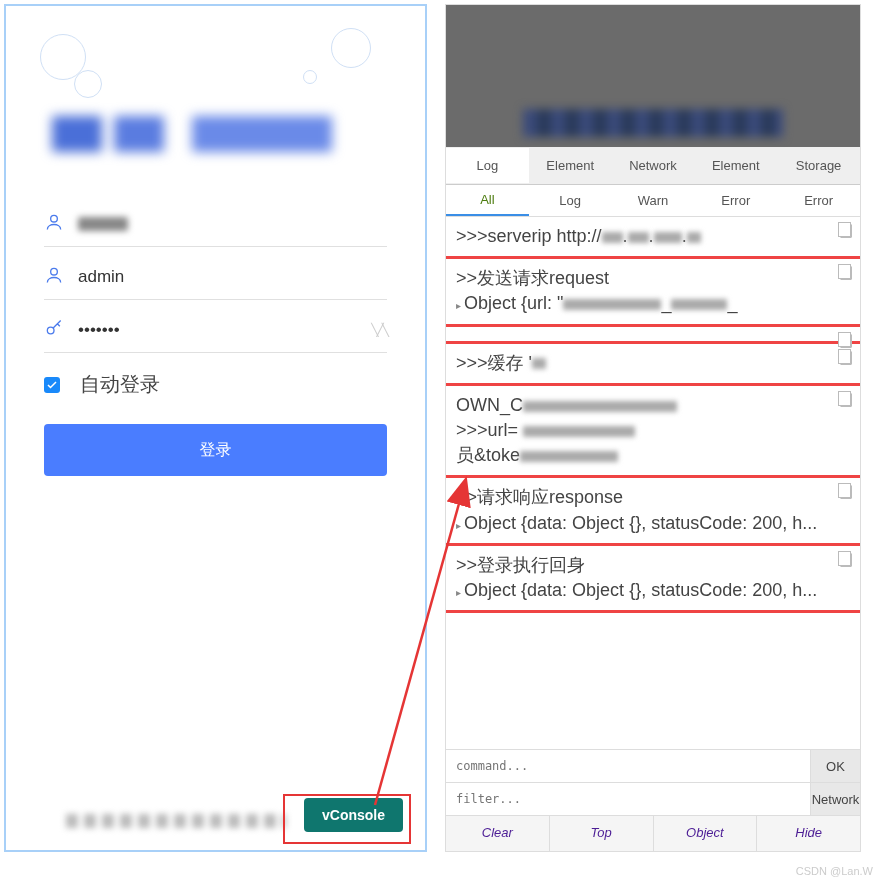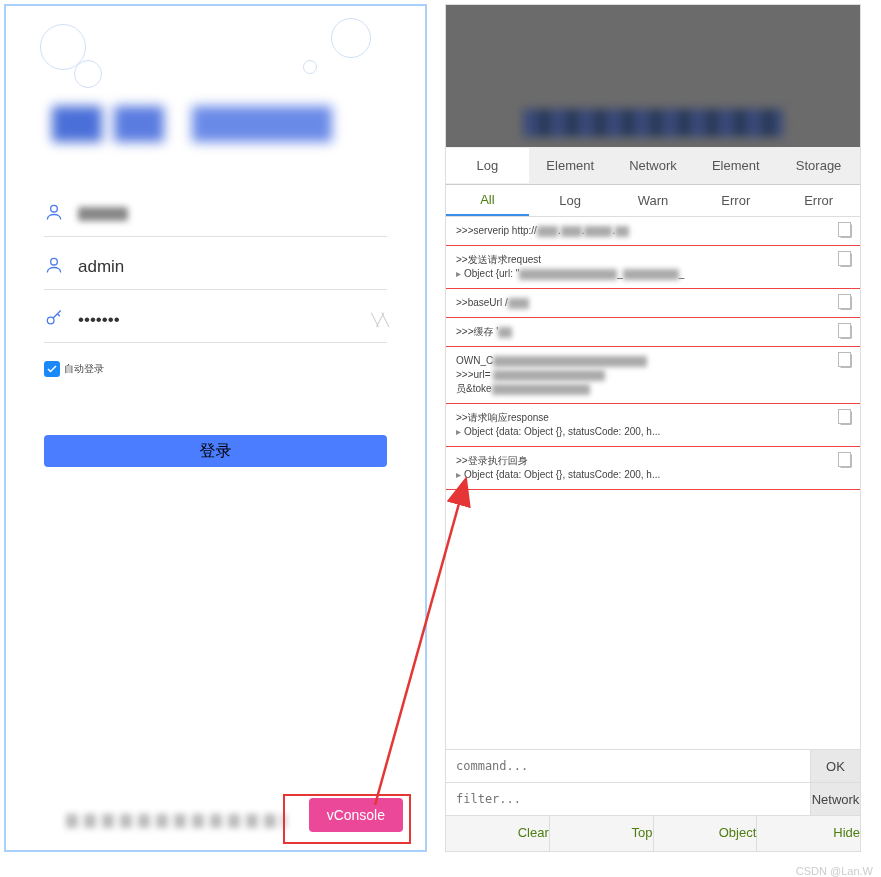--- a/index.html
+++ b/index.html
@@ -9,21 +9,21 @@
   width: 881px;
   height: 877px;
   position: relative;
 }
 .container { display: flex; gap: 18px; padding: 4px; }
 .panel-left {
   width: 423px; height: 848px;
   border: 2px solid #a8d0f8;
   background: #fff;
   position: relative;
-  padding: 8px 38px 0 38px;
+  padding: 18px 38px 0 38px;
 }
 .login-header {
   height: 170px;
   position: relative;
 }
 .title-blur {
   position: absolute; top: 92px; left: 8px;
   width: 280px; height: 36px;
   filter: blur(6px);
   background: linear-gradient(90deg, #4a6fd8 0%, #4a6fd8 18%, transparent 18%, transparent 22%, #5a7ce0 22%, #5a7ce0 40%, transparent 40%, transparent 50%, #6a8ae8 50%, #6a8ae8 100%);
@@ -40,37 +40,37 @@
   gap: 12px;
 }
 .form-row .icon { color: #4b7bec; width: 22px; flex-shrink: 0; }
 .form-row input {
   border: none; outline: none; font-size: 17px; flex: 1; color: #333;
   background: transparent;
 }
 .eye-icon { color: #ccc; font-size: 12px; letter-spacing: -2px; }
 .blur-val { filter: blur(3px); background: #888; width: 50px; height: 14px; border-radius:2px;}
 .auto-login {
-  display: flex; align-items: center; gap: 4px;
-  margin-top: 18px; font-size: 10px; color: #444;
+  display: flex; align-items: center; gap: 20px;
+  margin-top: 18px; font-size: 20px; color: #444;
 }
 .checkbox {
   width: 16px; height: 16px; background: #1989fa; border-radius: 3px;
   display: flex; align-items: center; justify-content: center;
 }
 .checkbox svg { width: 12px; height: 12px; fill: #fff; }
 .login-btn {
-  width: 100%; height: 32px; margin-top: 58px;
-  background: #4a7dff; color: #000000; border: none; border-radius: 4px;
+  width: 100%; height: 52px; margin-top: 26px;
+  background: #4a7dff; color: #ffffff; border: none; border-radius: 4px;
   font-size: 16px; cursor: pointer;
 }
 .vconsole-btn {
   position: absolute; right: 22px; bottom: 18px;
-  background: #ec4899; color: #fff; border: none;
-  border-radius: 4px; padding: 9px 18px; font-size: 14px; font-weight: 400;
+  background: #0f766e; color: #fff; border: none;
+  border-radius: 4px; padding: 9px 18px; font-size: 14px; font-weight: 700;
   cursor: pointer;
 }
 .vconsole-box {
   position: absolute; right: 14px; bottom: 6px;
   width: 128px; height: 50px; border: 2px solid #e53535;
 }
 .footer-blur {
   position: absolute; bottom: 22px; left: 60px;
   width: 220px; height: 14px; filter: blur(3px);
   background: repeating-linear-gradient(90deg, #bbb 0 12px, transparent 12px 18px);
@@ -105,22 +105,22 @@
   display: flex; background: #fff; border-bottom: 1px solid #ddd;
   height: 32px; align-items: center;
 }
 .tabs-sub > div {
   flex: 1; text-align: center; font-size: 13px; color: #555;
   cursor: pointer; padding: 7px 0;
 }
 .tabs-sub .active { color: #4d7c0f; border-bottom: 2px solid #3a8ee6; }
 .log-list { flex: 1; background: #fff; overflow: auto; }
 .log-item {
-  border-bottom: 1px solid #ef4444;
-  padding: 7px 10px; font-size: 10px; color: #444;
+  border-bottom: 3px solid #ef4444;
+  padding: 7px 10px; font-size: 18px; color: #444;
   position: relative;
   line-height: 1.4;
 }
 .log-item .copy-icon {
   position: absolute; right: 8px; top: 7px;
   width: 12px; height: 14px; border: 1px solid #bbb;
   border-radius: 1px;
 }
 .log-item .copy-icon::before {
   content: ''; position: absolute; top: -3px; left: -3px;
@@ -142,22 +142,22 @@
 }
 .cmd-row button {
   width: 50px; border: none; background: #e8e8e8; font-size: 13px;
   color: #444; cursor: pointer; border-left: 1px solid #ddd;
 }
 .bottom-bar {
   display: flex; background: #f5f5f5; border-top: 1px solid #ddd;
   height: 36px;
 }
 .bottom-bar > div {
-  flex: 1; text-align: right; font-size: 13px; color: #4d7c0f;
-  padding: 9px 0; cursor: pointer; border-right: 1px solid #ddd;
+  flex: 1; text-align: center; font-size: 13px; color: #4c1d95;
+  padding: 9px 0; cursor: pointer; border-right: 1px solid #ddd; font-style: italic;
 }
 .bottom-bar > div:last-child { border-right: none; }
 .arrow-svg { position: absolute; top: 0; left: 0; pointer-events: none; }
 .watermark {
   position: absolute; right: 8px; bottom: 0;
   font-size: 11px; color: #ccc;
 }
 </style>
 </head>
 <body>
@@ -245,21 +245,20 @@
           <div class="copy-icon"></div>
           <div>&gt;&gt;&gt;serverip http://<span class="blur-inline" style="width: 21px;"></span>.<span class="blur-inline" style="width: 21px;"></span>.<span class="blur-inline" style="width: 28px;"></span>.<span class="blur-inline" style="width: 14px;"></span></div>
         </div>
         <div class="log-item">
           <div class="copy-icon"></div>
           <div>&gt;&gt;发送请求request</div>
           <div class="obj-line">Object {url: "<span class="blur-inline" style="width: 98px;"></span>_<span class="blur-inline" style="width: 56px;"></span>_</div>
         </div>
         <div class="log-item">
           <div class="copy-icon"></div>
-          <div>&gt;&gt;baseUrl /<span class="blur-inline" style="width: 21px;"></span></div>
         </div>
         <div class="log-item">
           <div class="copy-icon"></div>
           <div>&gt;&gt;&gt;缓存 '<span class="blur-inline" style="width: 14px;"></span></div>
         </div>
         <div class="log-item">
           <div class="copy-icon"></div>
           <div>OWN_C<span class="blur-inline" style="width: 154px;"></span></div>
           <div>&gt;&gt;&gt;url= <span class="blur-inline" style="width: 112px;"></span></div>
           <div>员&amp;toke<span class="blur-inline" style="width: 98px;"></span></div>

